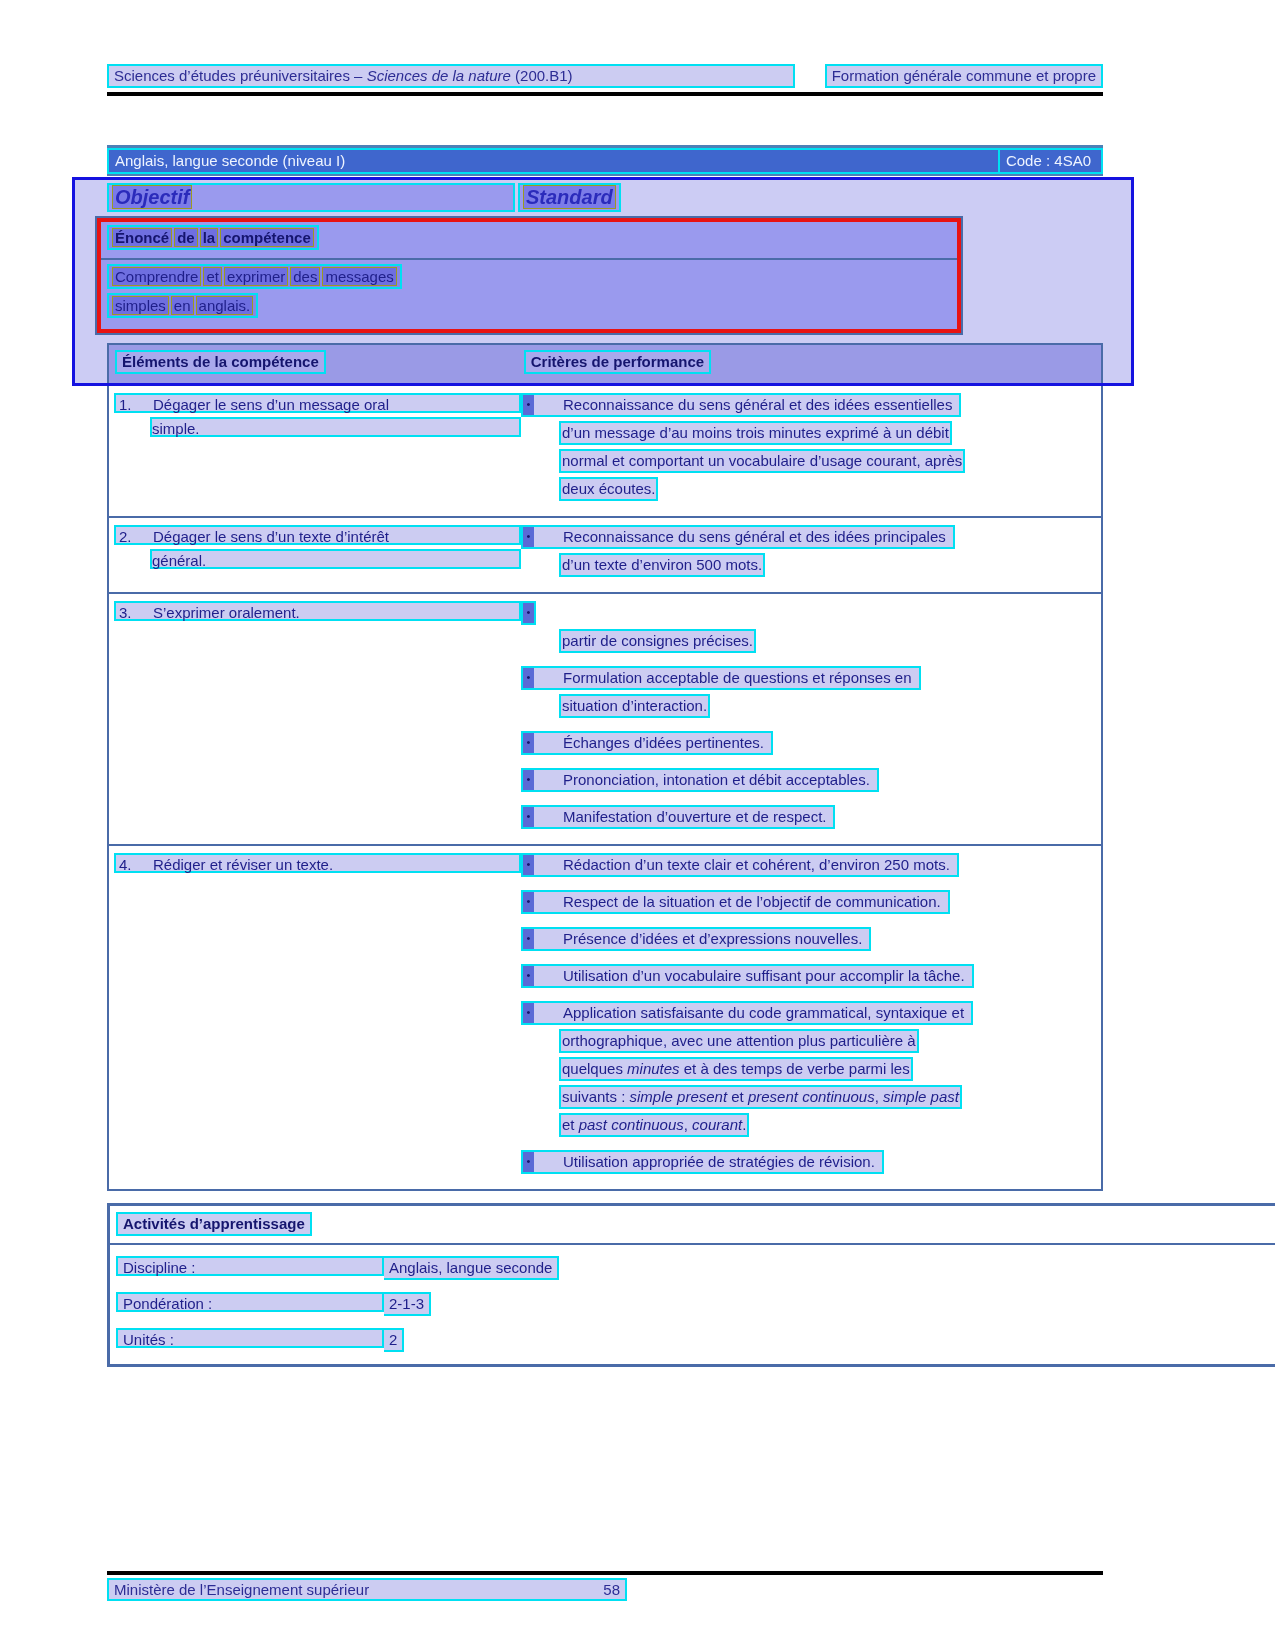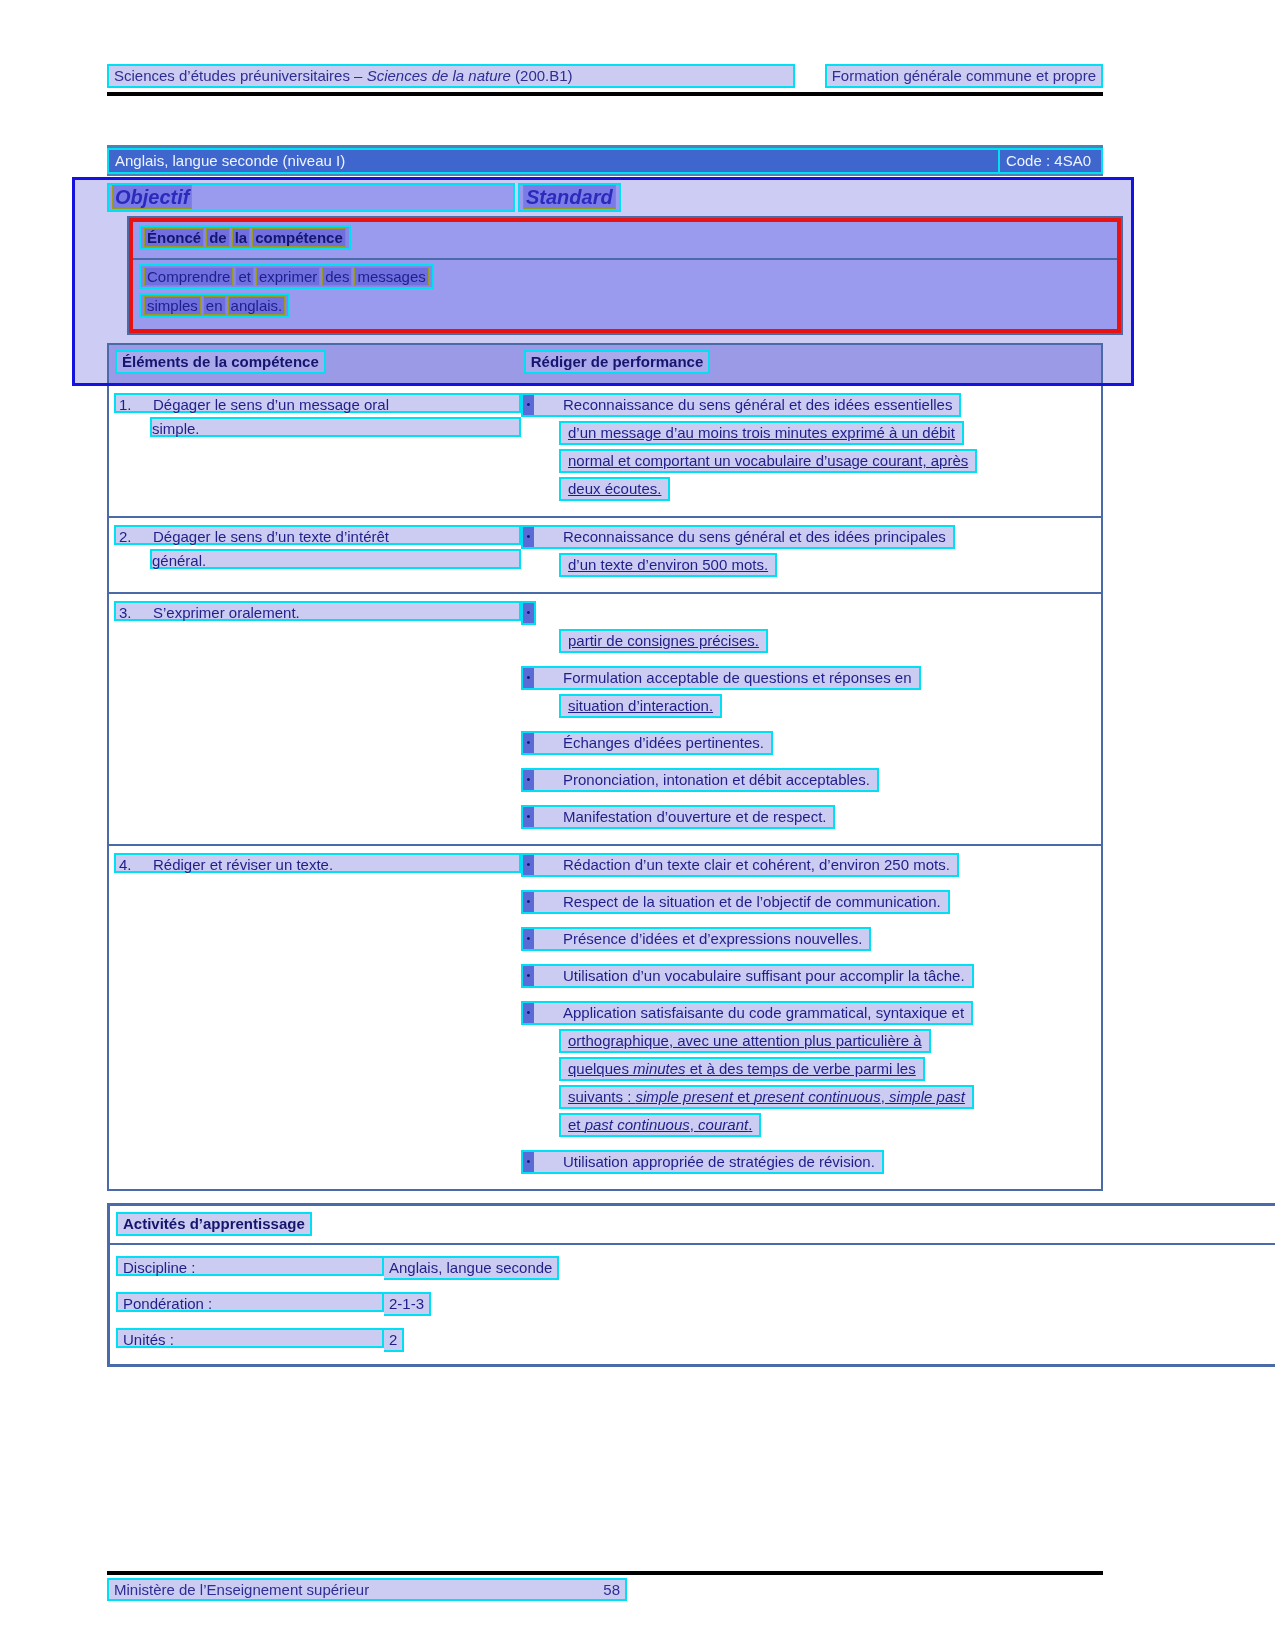--- a/index.html
+++ b/index.html
@@ -29,21 +29,21 @@
   .tb-left{flex:1;border-right:none;}
   .tb-right{border-left:2px solid var(--cyan);white-space:nowrap;padding-right:10px;}
   
   .top-section{position:relative;left:-35px;width:1056px;margin-top:1px;
                background:#ccccf4;border:3px solid var(--ovblue);}
   .obj-row{display:flex;margin:3px 0 4px 32px;font-style:italic;font-weight:bold;
            font-size:20px;color:#2b2bbb;}
   .obj-box{width:398px;background:var(--peri);border:2px solid var(--cyan);padding:1px 3px;}
   .std-box{margin-left:3px;background:var(--peri);border:2px solid var(--cyan);padding:1px 3px;}
   .wordbox{border:1px solid var(--olive);background:#7b7be8;padding:0 2px;}
-  .enonce-outer{margin-left:52px;width:996px;border:2px solid var(--slate);box-sizing:border-box;}
+  .enonce-outer{margin-left:20px;width:868px;border:2px solid var(--slate);box-sizing:border-box;}
   .enonce-red{border:4px solid var(--red);background:var(--peri);}
   .enonce-head{padding:3px 6px 4px;border-bottom:2px solid var(--slate);}
   .enonce-body{padding:4px 6px 7px;}
   .wline{display:inline-block;border:2px solid var(--cyan);background:var(--wline);
          padding:1px 2px;margin-bottom:4px;}
   .wline .w{display:inline-block;border:1px solid var(--olive);background:var(--word);
             padding:0 2px;margin:0 1px;line-height:17px;}
   .enonce-head .w{font-weight:bold;color:var(--ink);}
   .table-head{margin:8px 0 0 32px;width:996px;box-sizing:border-box;
               border:2px solid var(--slate);border-bottom:none;background:var(--peri2);
@@ -60,21 +60,21 @@
   .l-line{display:flex;background:var(--lav);border:2px solid var(--cyan);
           height:20px;line-height:19px;margin-bottom:4px;}
   .l-num{width:34px;flex:none;padding-left:3px;}
   .l-cont{margin-left:36px;}
   .item{margin-bottom:9px;} .item:last-child{margin-bottom:2px;}
   .r-line{display:inline-flex;background:var(--lav);border:2px solid var(--cyan);
           height:20px;line-height:19px;margin-bottom:4px;max-width:100%;}
   .r-first .chip{width:11px;flex:none;background:var(--chip);color:var(--ink);
                  font-size:11px;line-height:19px;text-align:center;}
   .r-first .txt{padding:0 7px 0 29px;white-space:nowrap;}
-  .r-cont{margin-left:38px;} .r-cont .txt{padding:0 7px;white-space:nowrap;text-decoration:underline;}
+  .r-cont{margin-left:38px;} .r-cont .txt{padding:0 1px;white-space:nowrap;}
   
   .activities{margin-top:12px;width:1188px;box-sizing:border-box;border:3px solid var(--slate);background:#fff;}
   .act-head{padding:6px 6px 7px;border-bottom:2px solid var(--slate);}
   .act-head .hl{font-weight:bold;color:var(--ink);display:inline-block;line-height:20px;}
   .act-row{display:flex;margin:11px 6px 12px;}
   .act-label{width:268px;flex:none;box-sizing:border-box;height:20px;}
   .act-value{height:20px;white-space:nowrap;border-left:none;}
   
   .page-footer{position:absolute;left:107px;top:1578px;width:520px;display:flex;
                justify-content:space-between;box-sizing:border-box;color:var(--hdrtxt);}
@@ -105,21 +105,21 @@
       <div class="enonce-red">
         <div class="enonce-head"><span class="wline" id="enonce-head-line"><span class="w">Énoncé</span><span class="w">de</span><span class="w">la</span><span class="w">compétence</span></span></div>
         <div class="enonce-body" id="enonce-body">
             <div><span class="wline"><span class="w">Comprendre</span><span class="w">et</span><span class="w">exprimer</span><span class="w">des</span><span class="w">messages</span></span></div>
             <div><span class="wline"><span class="w">simples</span><span class="w">en</span><span class="w">anglais.</span></span></div>
           </div>
       </div>
     </div>
     <div class="table-head">
       <span class="th-box th-left">Éléments de la compétence</span>
-      <span class="th-box th-right">Rédiger de performance</span>
+      <span class="th-box th-right">Critères de performance</span>
     </div>
   </div>
 
   <div class="table-body" id="table-body">
       <div class="crow">
         <div class="cell-left">
           <div class="l-line" style="box-sizing: border-box;">
             <span class="l-num">1.</span>
             <span><span>Dégager le sens d’un message oral</span></span>
           </div>

